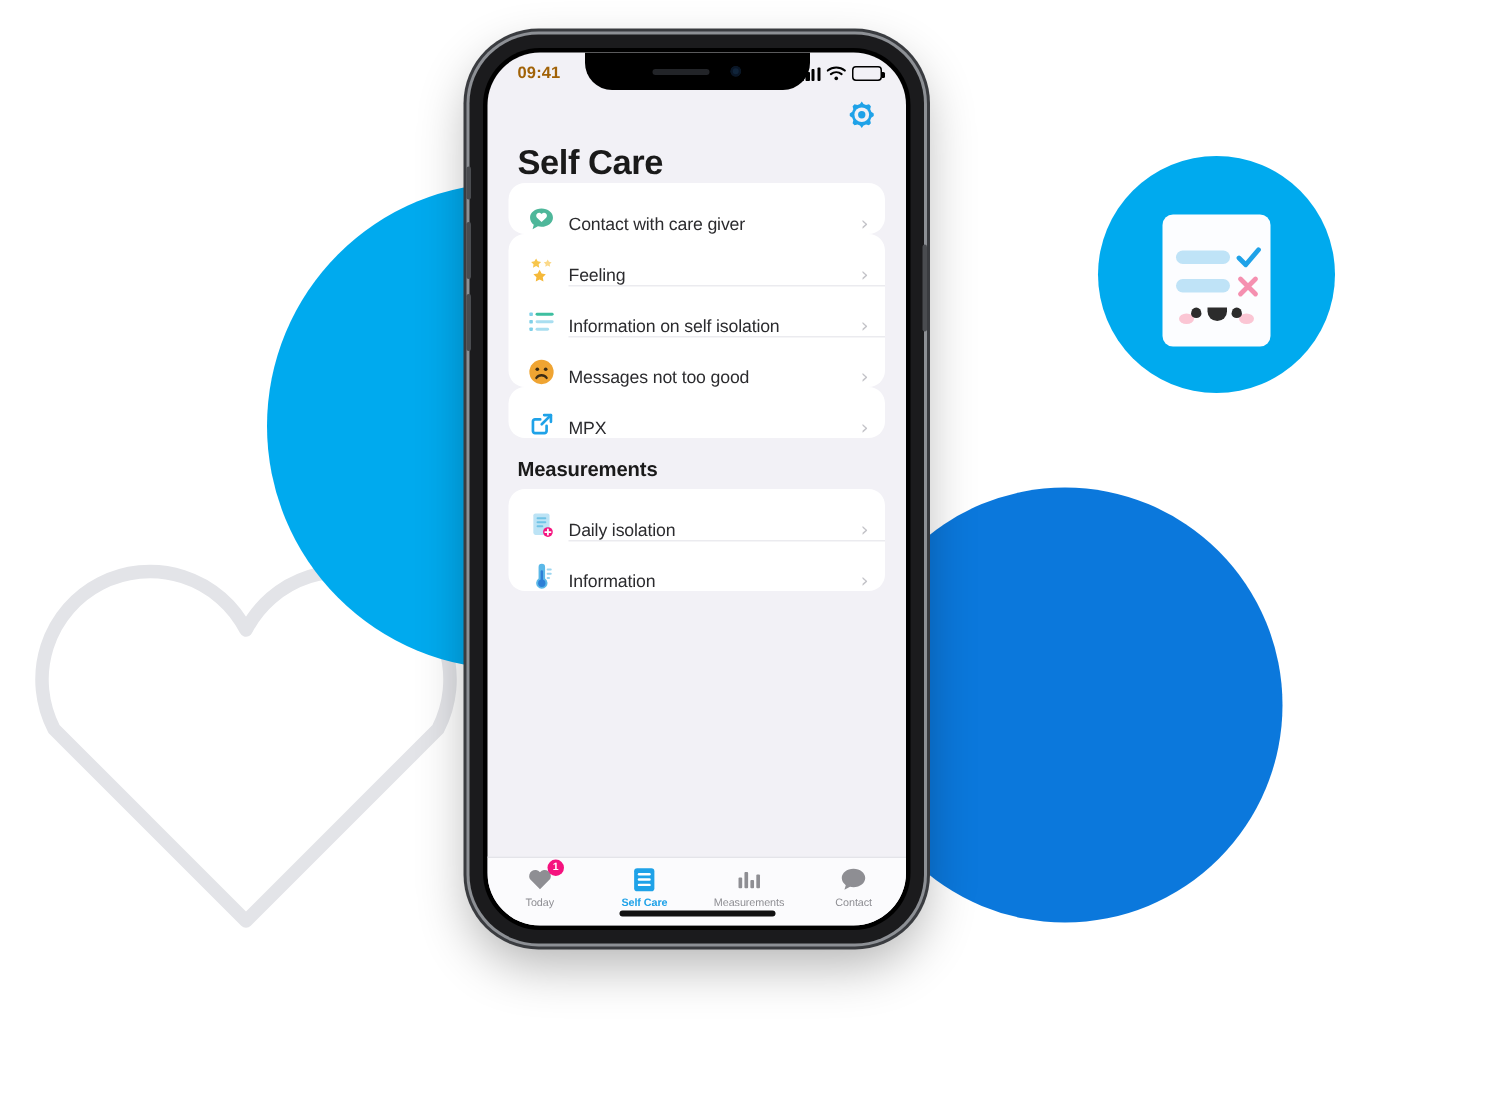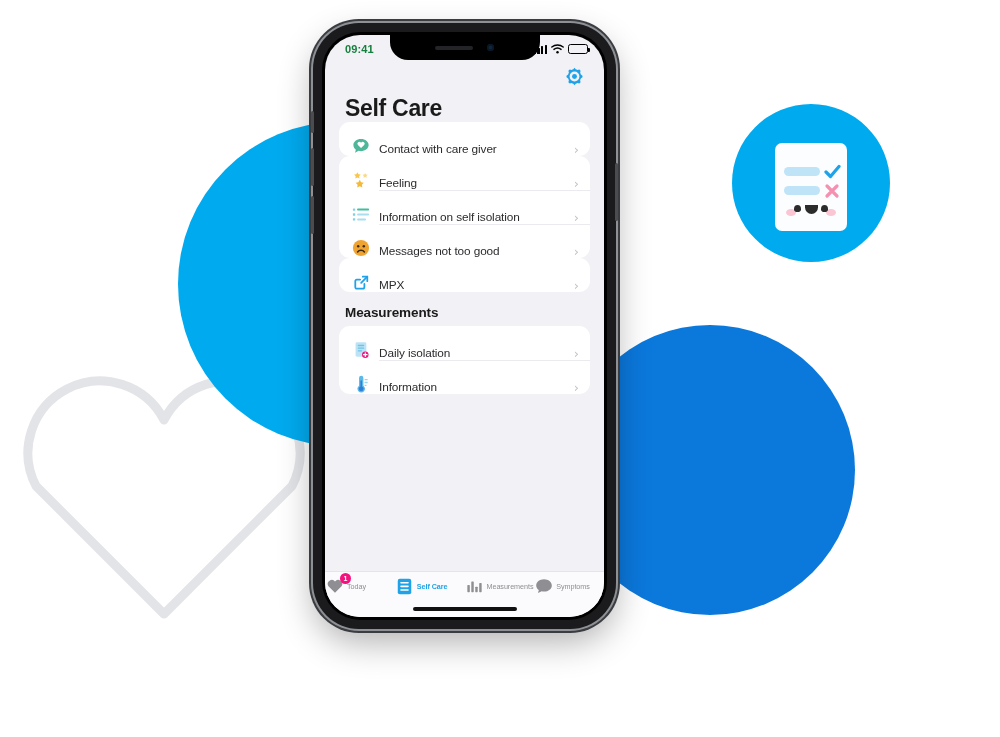--- a/index.html
+++ b/index.html
@@ -73,21 +73,21 @@
     width: 150px; height: 25px; background: #000;
     border-radius: 0 0 18px 18px; z-index: 6;
     display: flex; align-items: center; justify-content: center; gap: 14px;
   }
   #notch-speaker { width: 38px; height: 4px; background: #222428; border-radius: 3px; }
   #notch-camera { width: 7px; height: 7px; background: #10243a; border-radius: 50%;
                   box-shadow: inset 0 0 0 1.5px #0a1626; }
   #status-bar {
     position: relative; height: 28px; flex: 0 0 28px;
     display: flex; align-items: center;
-    padding: 0 16px 0 20px; z-index: 7; color: #15803d;
+    padding: 0 16px 0 20px; z-index: 7; color: #a16207;
   }
   #status-time { font-size: 11px; font-weight: bold; letter-spacing: .1px; }
   #status-right { margin-left: auto; display: flex; align-items: center; gap: 4px; }
   #signal-bars { display: flex; align-items: flex-end; gap: 1.3px; height: 9px; }
   #signal-bars i { display: block; width: 2.4px; background: #000; border-radius: .6px; }
   #signal-bars i:nth-child(1){height:3.5px}
   #signal-bars i:nth-child(2){height:5.5px}
   #signal-bars i:nth-child(3){height:7.5px}
   #signal-bars i:nth-child(4){height:9px}
   #battery { width: 20px; height: 10px; border: 1px solid #000; border-radius: 2.6px;
@@ -115,21 +115,21 @@
   .row-label { font-size: 11.8px; color: #2b2b2e; letter-spacing: -.1px; }
   .chevron { margin-left: auto; color: #C3C3C8; font-size: 13px; line-height: 1;
              font-family: "DejaVu Sans", sans-serif; }
 
   
   #tab-bar {
     flex: 0 0 46px; background: #FBFBFD;
     border-top: 1px solid #E4E4E9;
     display: flex; align-items: flex-start; padding-top: 5px;
   }
-  .tab { flex: 1; display: flex; flex-direction: row; align-items: center; gap: 2px; }
+  .tab { flex: 1; display: flex; flex-direction: column; align-items: center; gap: 2px; }
   .tab-icon { position: relative; width: 20px; height: 18px;
               display: flex; align-items: center; justify-content: center; }
   .tab-label { font-size: 7.2px; color: #8E8E93; letter-spacing: -.05px; }
   .tab.active .tab-label { color: #1FA2E8; font-weight: bold; }
   #tab-badge {
     position: absolute; top: -4px; right: -6px;
     min-width: 11px; height: 11px; padding: 0 2px;
     background: #F5127E; color: #fff; border-radius: 6px;
     font-size: 7px; font-weight: bold; line-height: 11px; text-align: center;
   }
@@ -363,21 +363,21 @@
               </svg>
             </span>
             <span class="tab-label">Measurements</span>
           </div>
           <div class="tab">
             <span class="tab-icon">
               <svg width="18" height="16" viewBox="0 0 20 18">
                 <path fill="#8E8E93" d="M10 1.4c4.9 0 8.8 3.1 8.8 6.9s-3.9 6.9-8.8 6.9a11 11 0 0 1-2.6-0.3l-4.2 2.1 1-3.4C2.4 12.3 1.2 10.3 1.2 8.3 1.2 4.5 5.1 1.4 10 1.4z"></path>
               </svg>
             </span>
-            <span class="tab-label">Symptoms</span>
+            <span class="tab-label">Contact</span>
           </div>
         </div>
 
         <div id="home-indicator"></div>
       </div>
     </div>
   </div>
 </div>
 
 </body></html>

